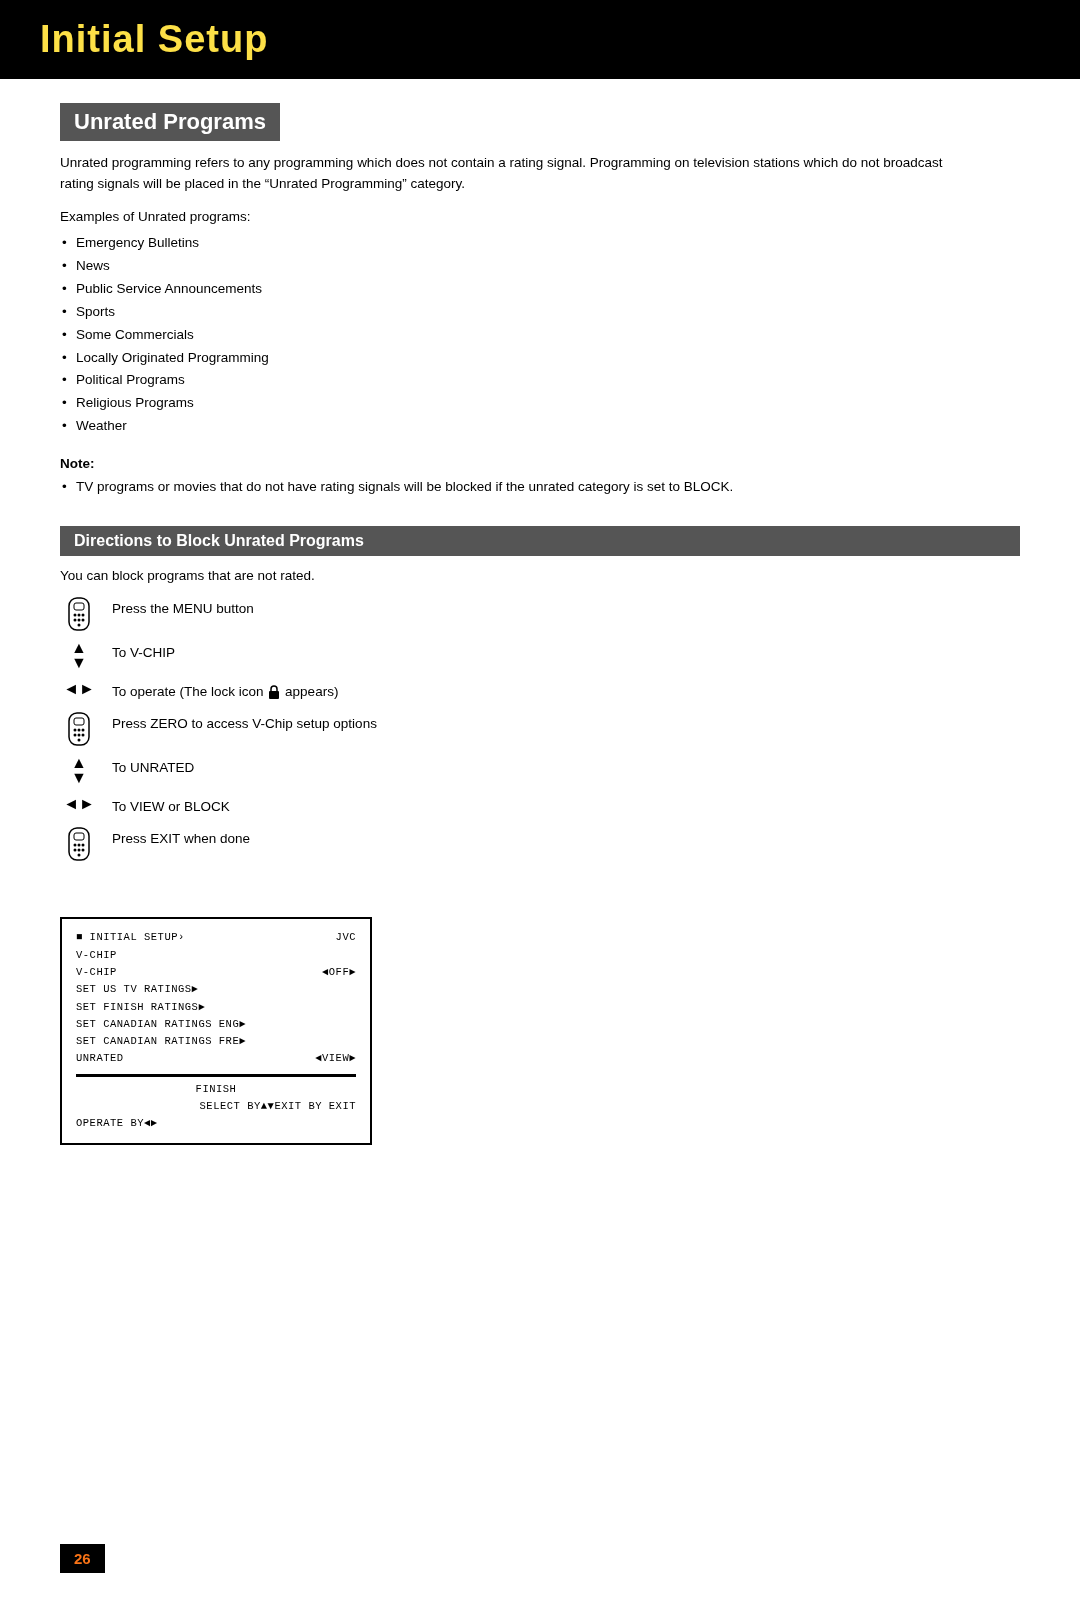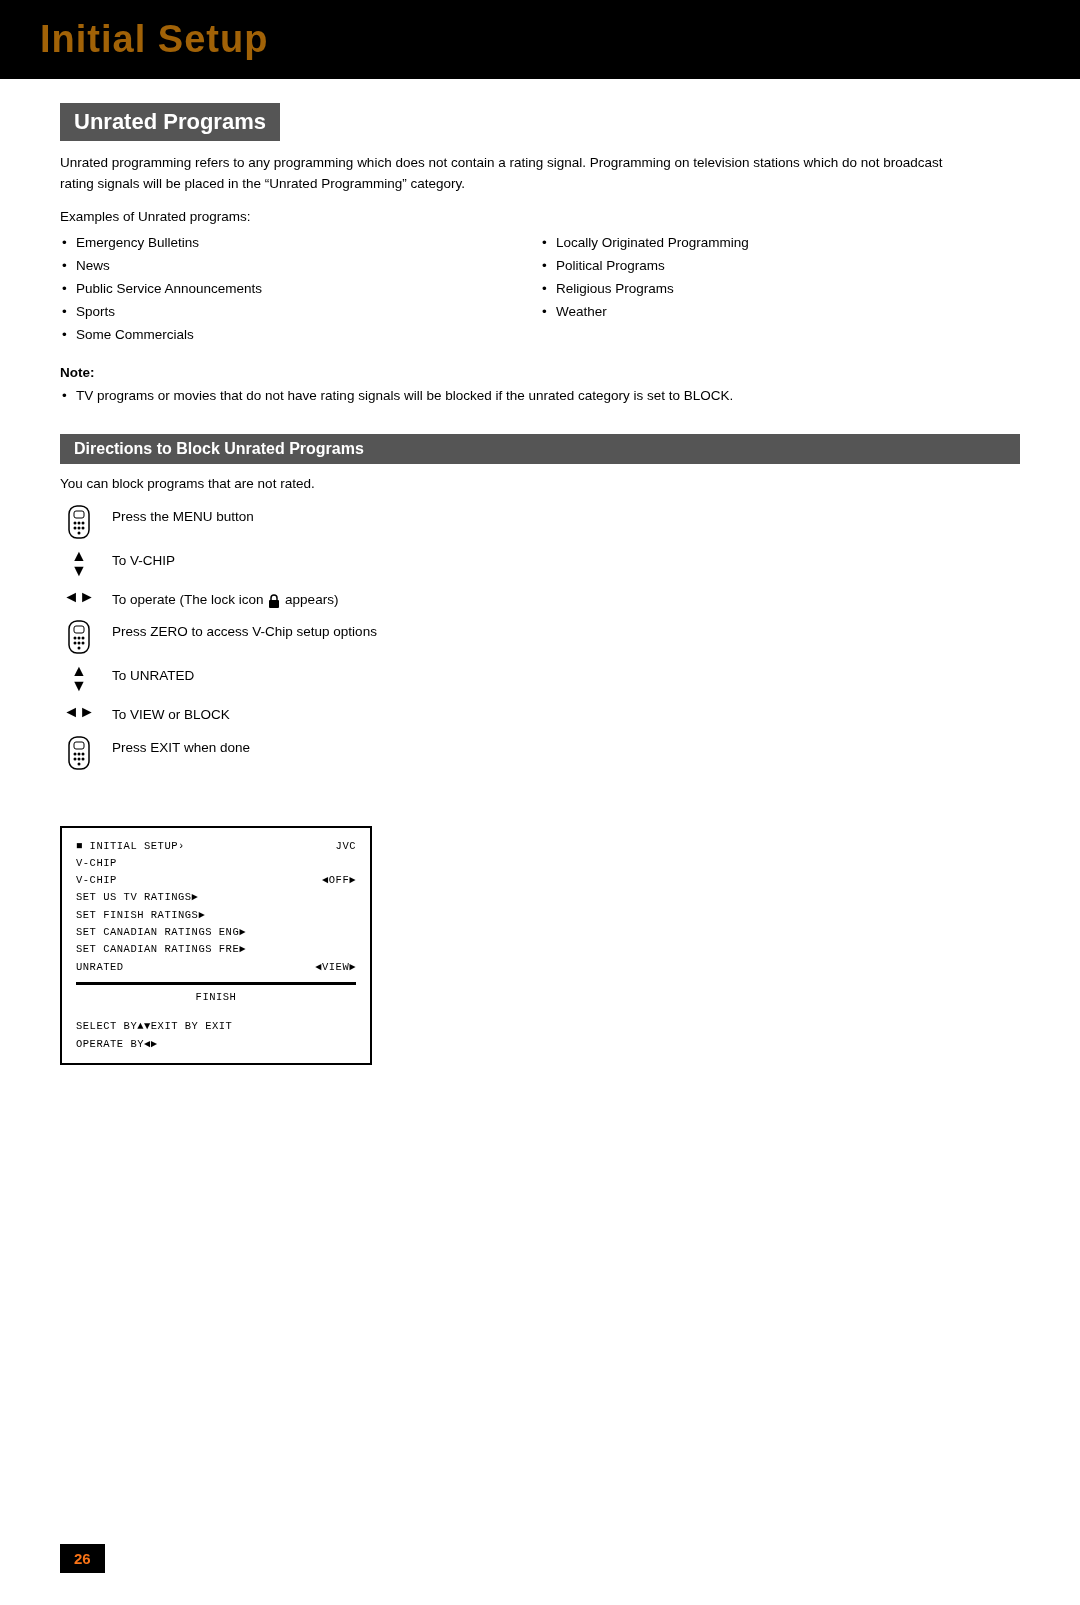--- a/index.html
+++ b/index.html
@@ -16,21 +16,21 @@
     .page-header {
       background: #000000;
       color: #ffffff;
       padding: 18px 40px;
       margin-bottom: 24px;
     }
 
     .page-header h1 {
       font-size: 38px;
       font-weight: bold;
-      color: #a16207;
+      color: #fde047;
       letter-spacing: 1px;
     }
 
     .content {
       padding: 0 60px;
     }
 
     .section-title {
       background: #555555;
       color: #ffffff;
@@ -60,20 +60,21 @@
 
     .examples-label {
       font-size: 13.5px;
       margin-bottom: 8px;
     }
 
     .two-col-list {
       display: flex;
       gap: 0;
       margin-bottom: 18px;
+      flex-direction: column;
     }
 
     .list-col {
       width: 50%;
     }
 
     .list-col ul {
       list-style: none;
       padding: 0;
     }
@@ -358,21 +359,21 @@
         <div>  SET US TV RATINGS►</div>
         <div>  SET FINISH RATINGS►</div>
         <div>  SET CANADIAN RATINGS ENG►</div>
         <div>  SET CANADIAN RATINGS FRE►</div>
         <div style="display:flex;justify-content:space-between;">
           <span>  UNRATED</span>
           <span>◄VIEW►</span>
         </div>
         <div class="screen-bottom">
           <div style="text-align:center;">FINISH</div>
-          <div style="display:flex;justify-content:flex-start;margin-top:12px;">
+          <div style="display:flex;justify-content:flex-end;">
             <span>SELECT BY▲▼</span>
             <span>EXIT BY EXIT</span>
           </div>
           <div>OPERATE BY◄►</div>
         </div>
       </div>
 
     </div>
   </div>
 

